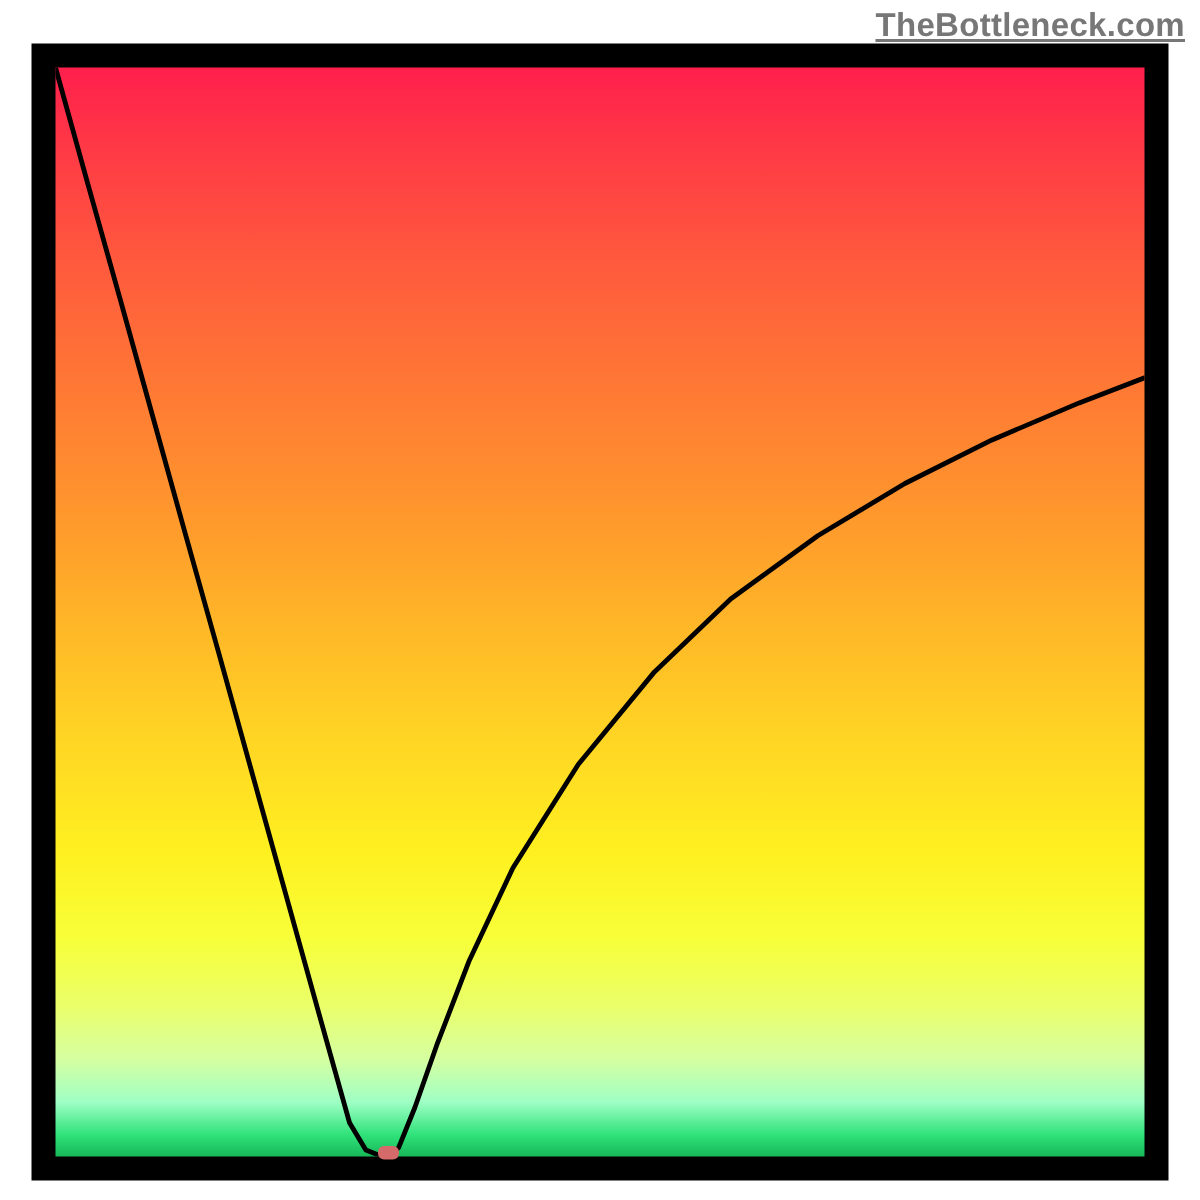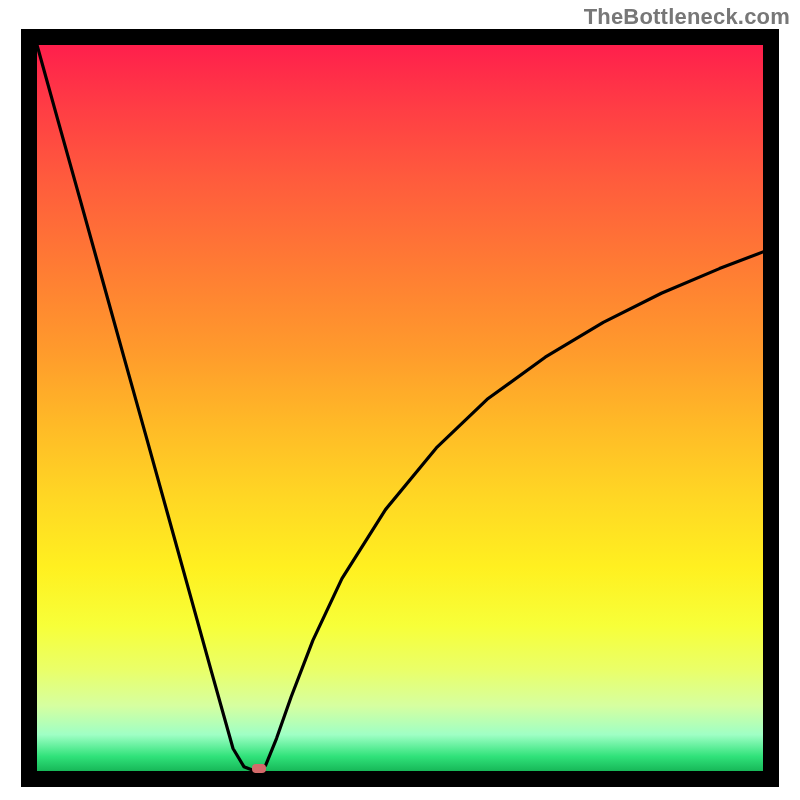--- a/index.html
+++ b/index.html
@@ -19,20 +19,21 @@
   .watermark {
     position: absolute;
     top: 4px;
     right: 10px;
     font-size: 22px;
     font-weight: 600;
     color: #777777;
     letter-spacing: 0.2px;
     z-index: 30;
     user-select: none;
+    text-decoration: underline;
   }
   .frame {
     position: absolute;
     left: 21px;
     top: 29px;
     width: 758px;   
     height: 758px;
     background: #000;
     z-index: 1;
   }

